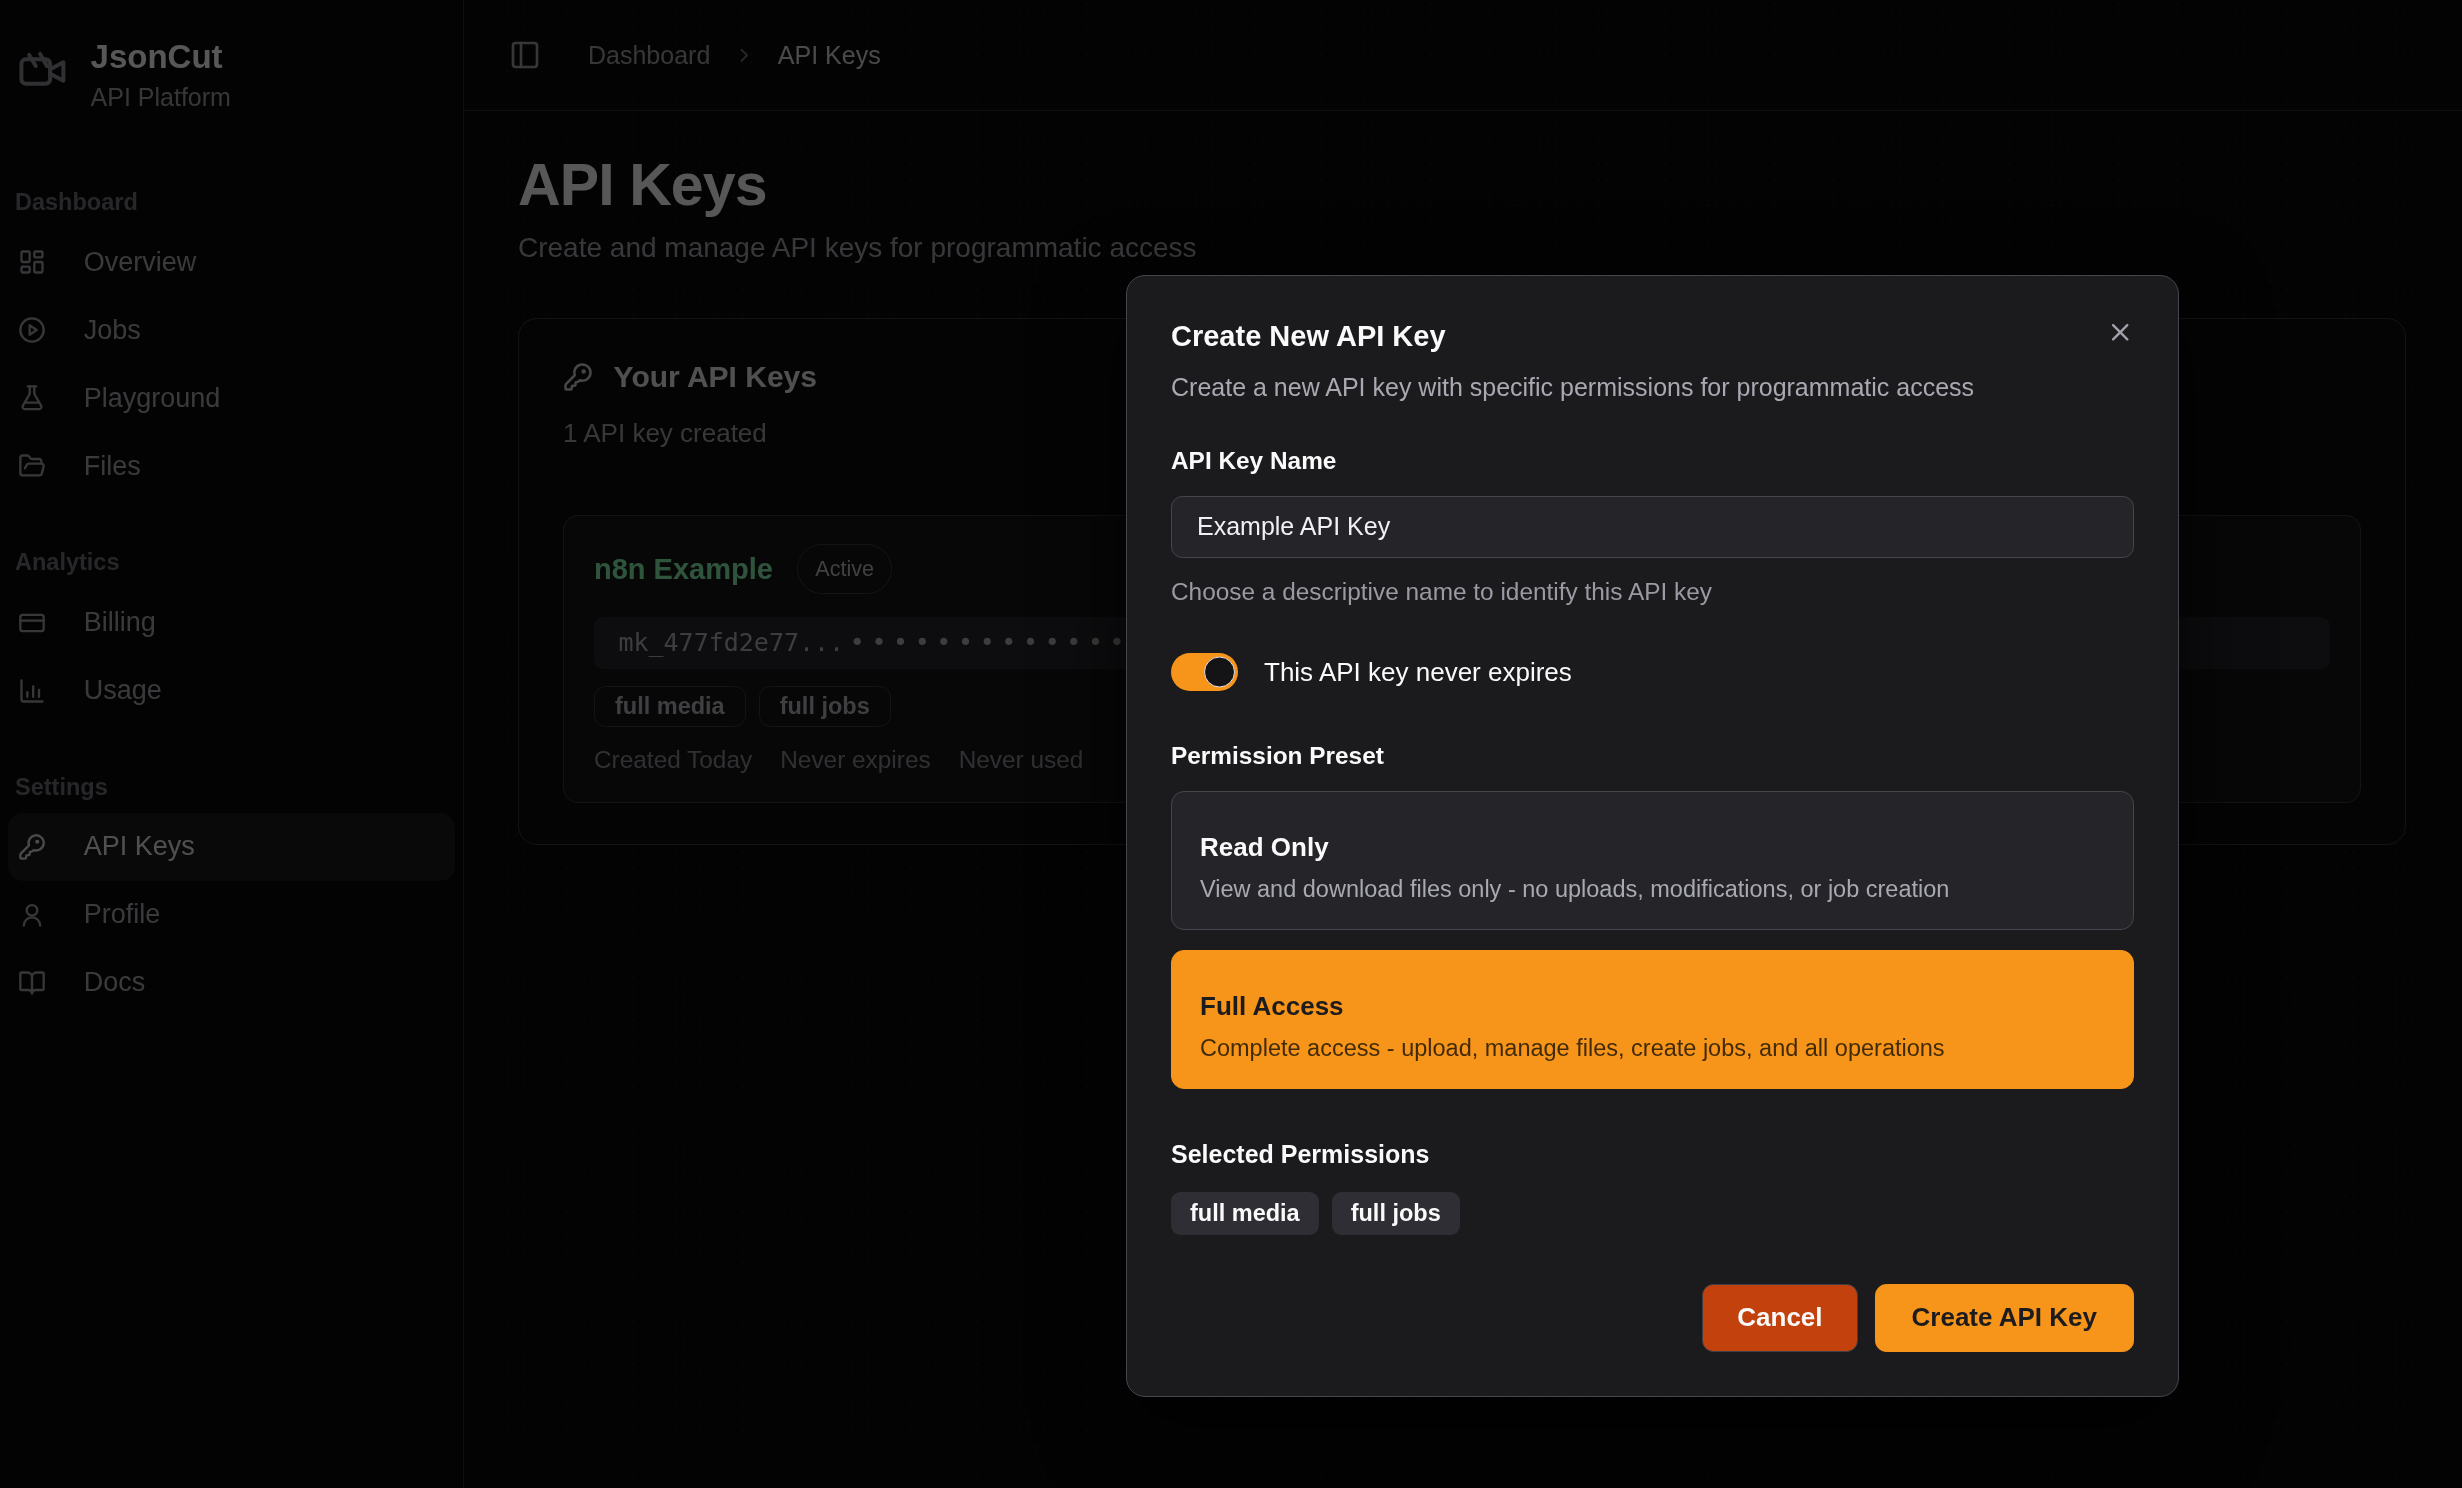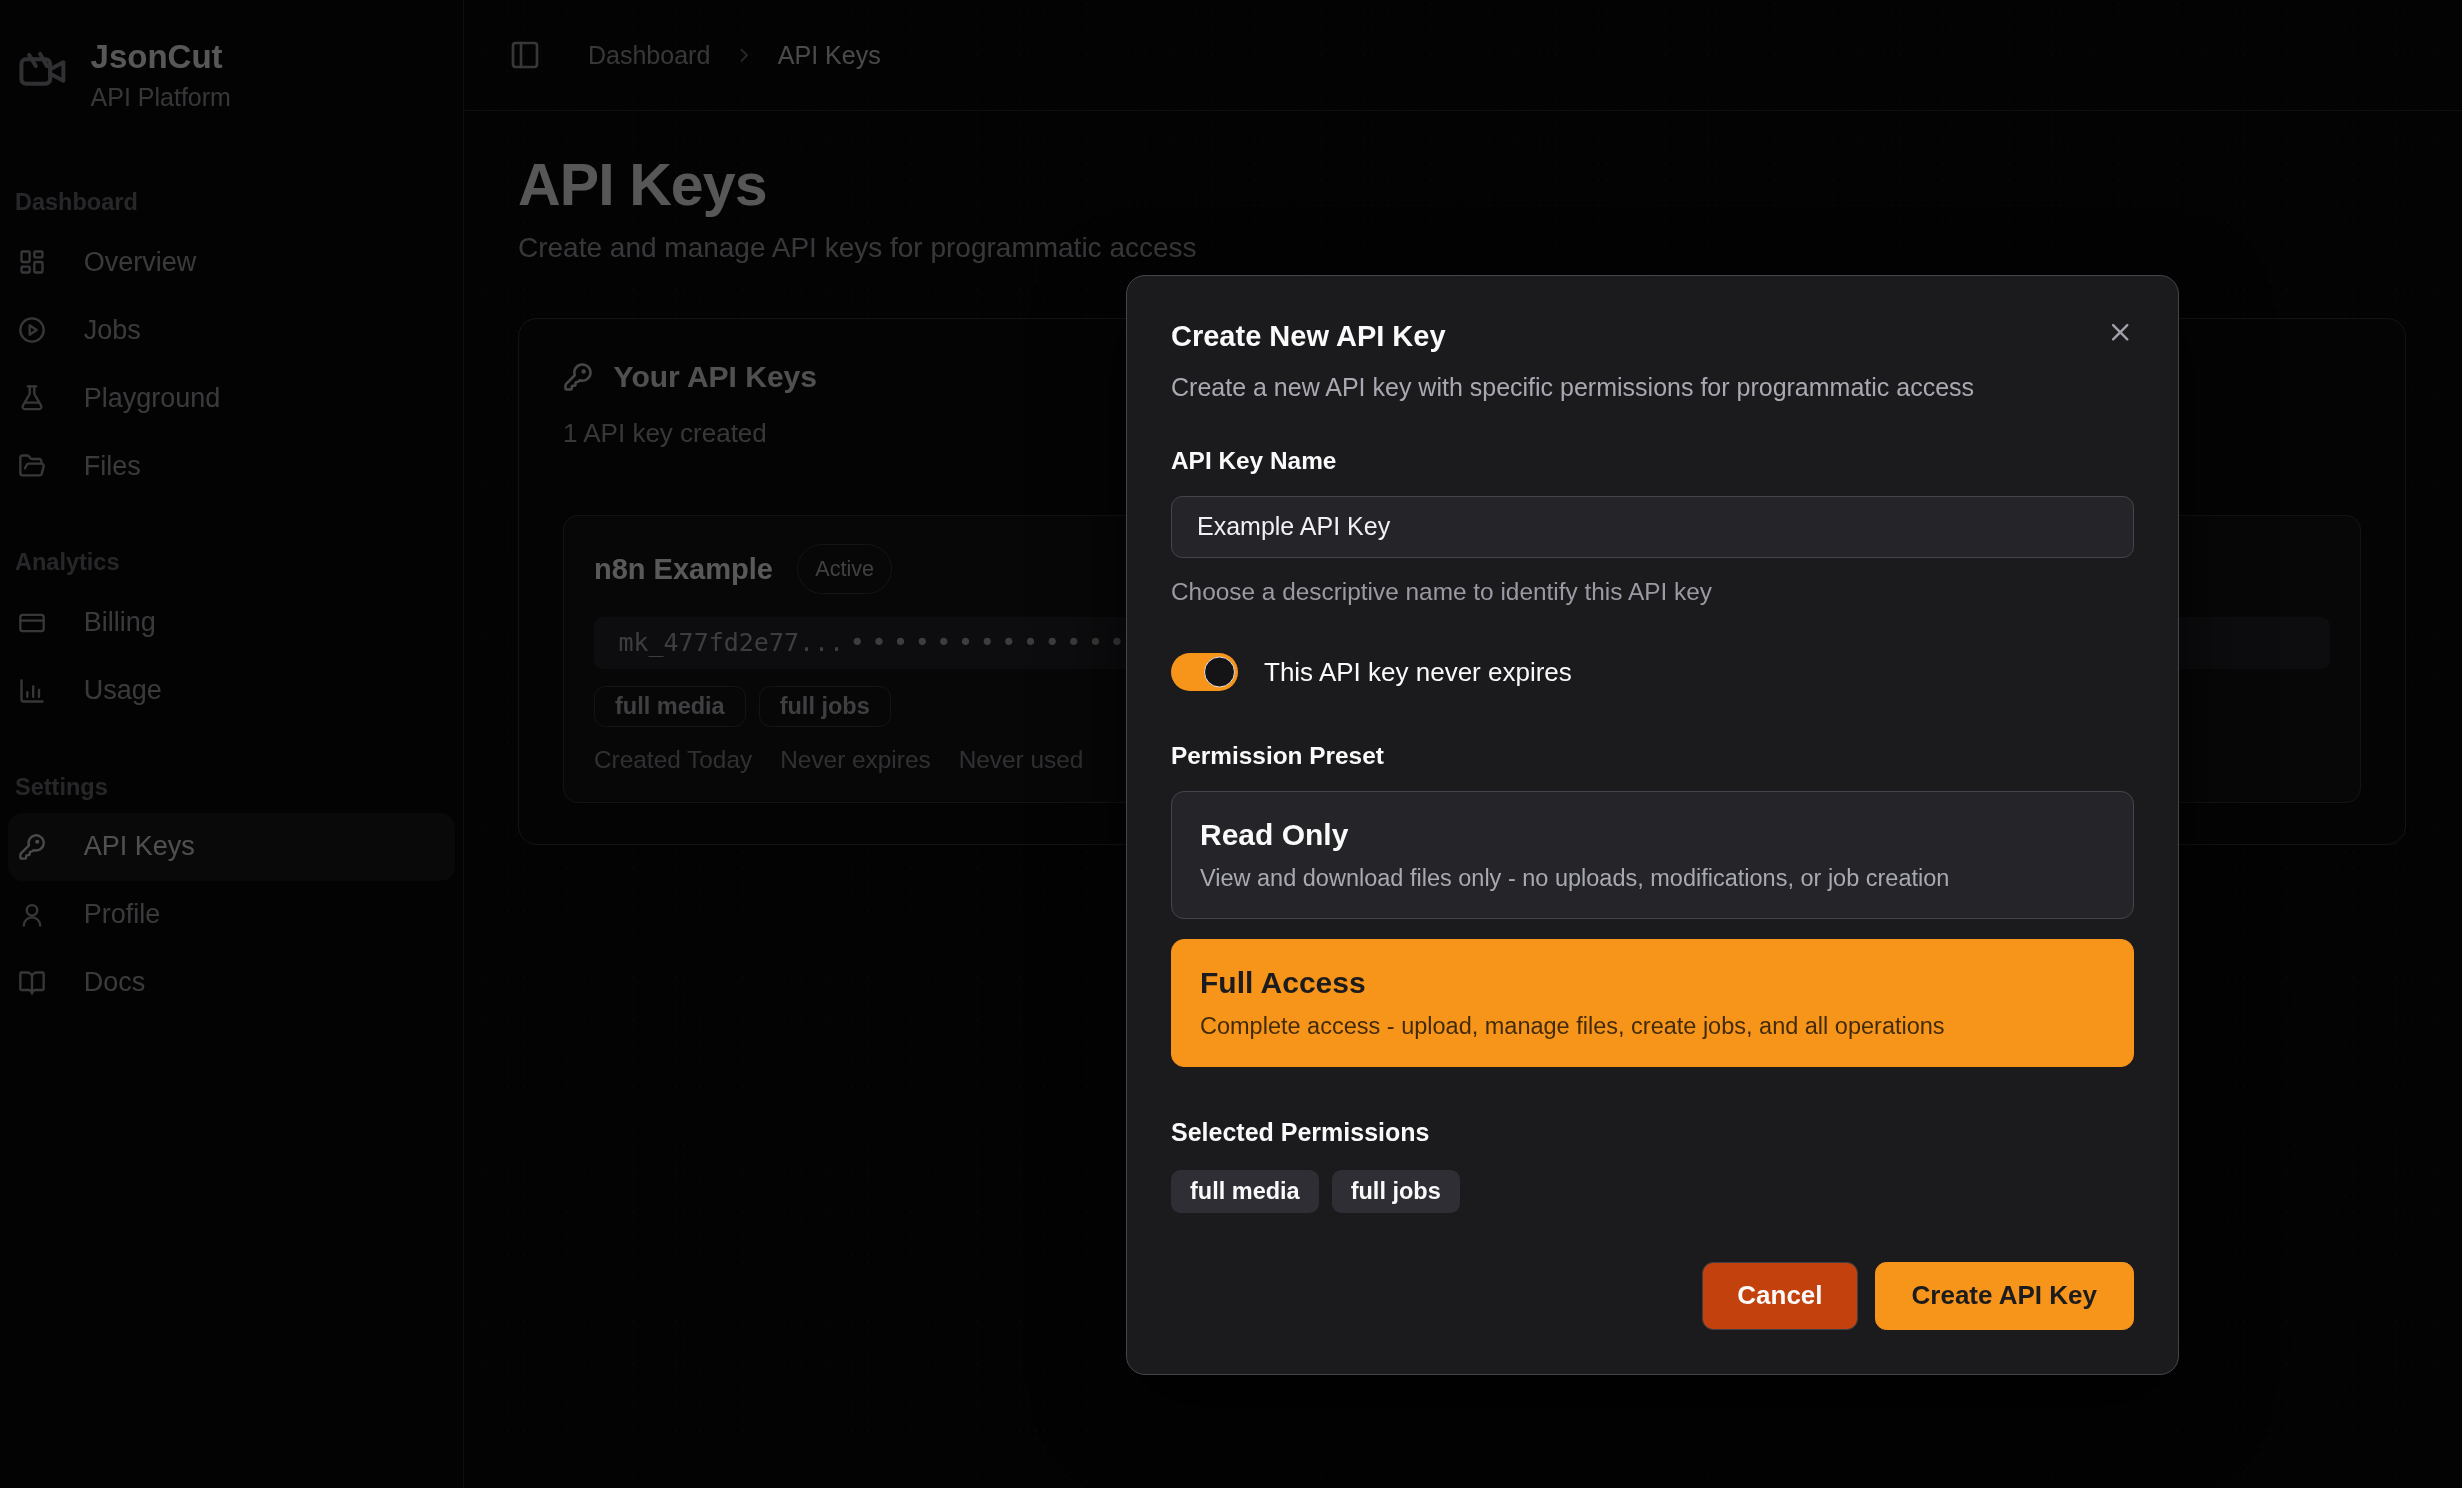--- a/index.html
+++ b/index.html
@@ -71,21 +71,21 @@
   .keys-card-head .icon { width:30px; height:30px; color:#c9c9cf; }
   .keys-card-head .icon svg { width:100%; height:100%; }
   .keys-card-title { font-size:30px; font-weight:bold; color:#e4e4e7; }
   .keys-count { font-size:26px; color:#9f9fa6; margin-top:24.4px; }
 
   .key-item {
     margin-top:66px; border:0.9px solid #3a3a40; border-radius:15px;
     background:#141417; padding:28px 30px;
   }
   .key-item-head { display:flex; align-items:center; gap:24.4px; }
-  .key-name { font-size:29px; font-weight:bold; color:#ffffff; }
+  .key-name { font-size:29px; font-weight:bold; color:#86efac; }
   .status-badge {
     font-size:21.6px; color:#b9b9c0; border:0.9px solid #3a3a40;
     border-radius:937px; padding:11px 17px; line-height:1.2;
   }
   .key-value {
     margin-top:22.5px; height:52px; background:#26262b; border-radius:9.4px;
     display:flex; align-items:center; padding:0 24.4px;
     font-family:"DejaVu Sans Mono", monospace; font-size:25px; color:#b0b0b6;
     white-space:nowrap; overflow:hidden;
   }
@@ -132,21 +132,21 @@
     width:31px; height:31px; border-radius:50%; background:#141417;
     border:1.9px solid #e0e0e5;
   }
   .toggle-label { font-size:26px; color:#fafafa; }
 
   .preset-label { margin-top:51px; font-size:24.4px; font-weight:bold; color:#fafafa; }
   .preset-option {
     margin-top:20.6px; border-radius:13px; padding:26px 28px; cursor:pointer;
     background:#242429; border:0.9px solid #45454d;
   }
-  .preset-option .opt-title { font-size:30px; font-weight:bold; color:#fafafa; }
+  .preset-option .opt-title { font-size:26px; font-weight:bold; color:#fafafa;margin-top:14px; }
   .preset-option .opt-desc { margin-top:13px; font-size:23.5px; color:#a9a9b2; }
   .preset-option.selected { background:#f7941a; border-color:#f7941a; }
   .preset-option.selected .opt-title { color:#1c1c1f; }
   .preset-option.selected .opt-desc { color:rgba(25,18,4,0.82); }
 
   .sel-label { margin-top:51px; font-size:25px; font-weight:bold; color:#fafafa; }
   .sel-badges { margin-top:22.5px; display:flex; gap:13px; }
   .perm-badge {
     height:43px; display:flex; align-items:center; padding:0 19px;
     background:#2e2e34; border-radius:9.4px; font-size:23.5px; font-weight:bold; color:#fafafa;

